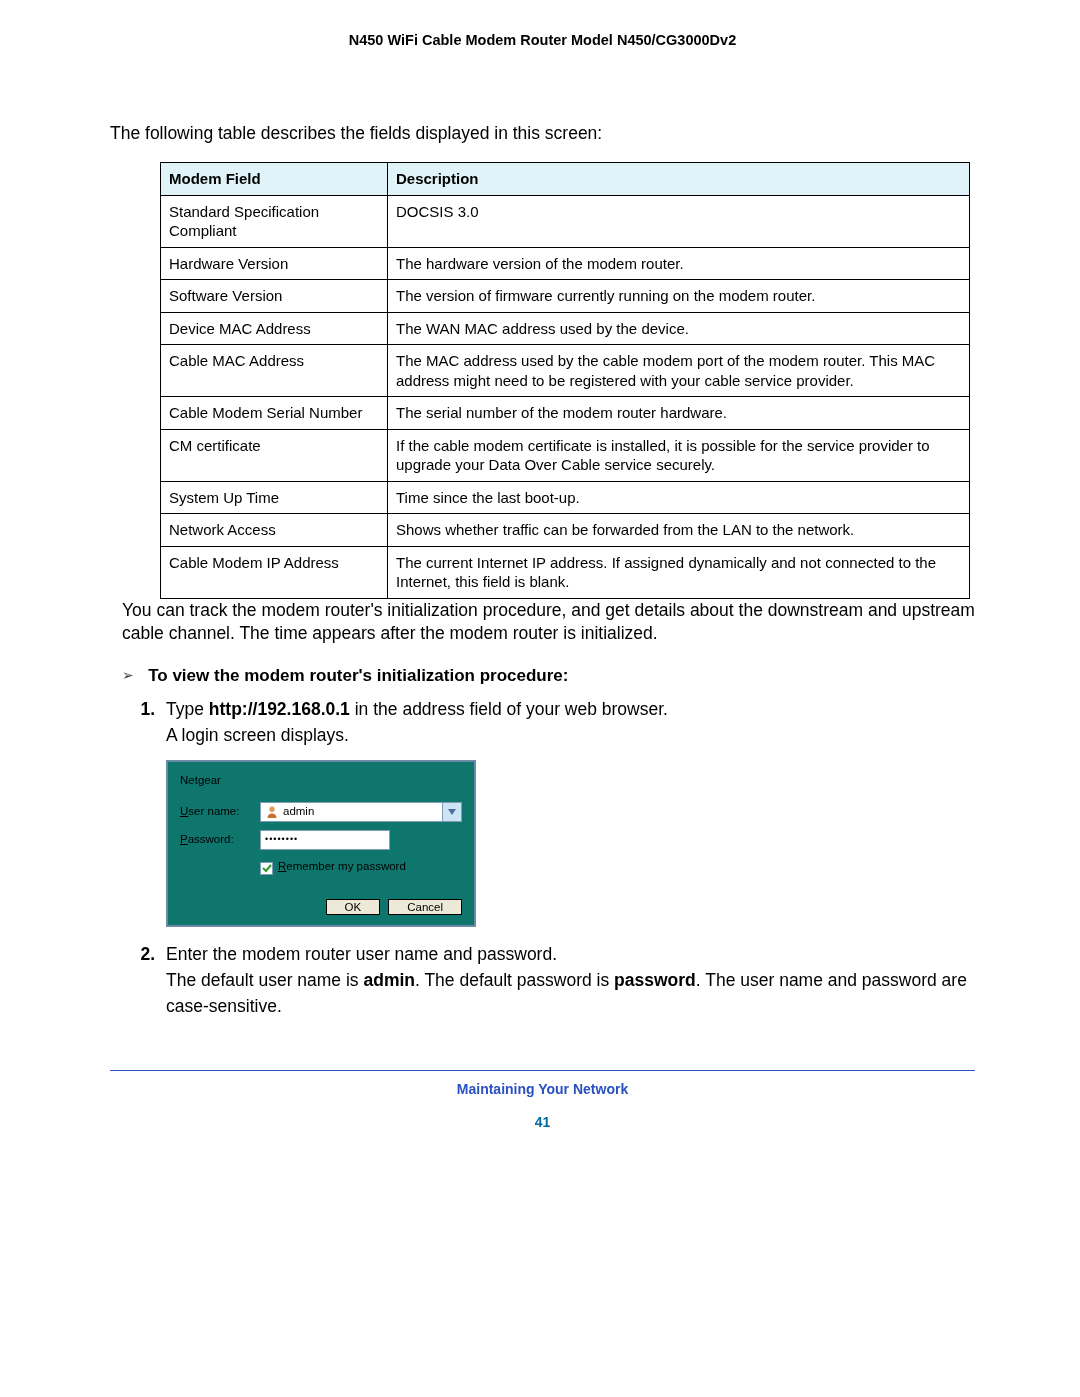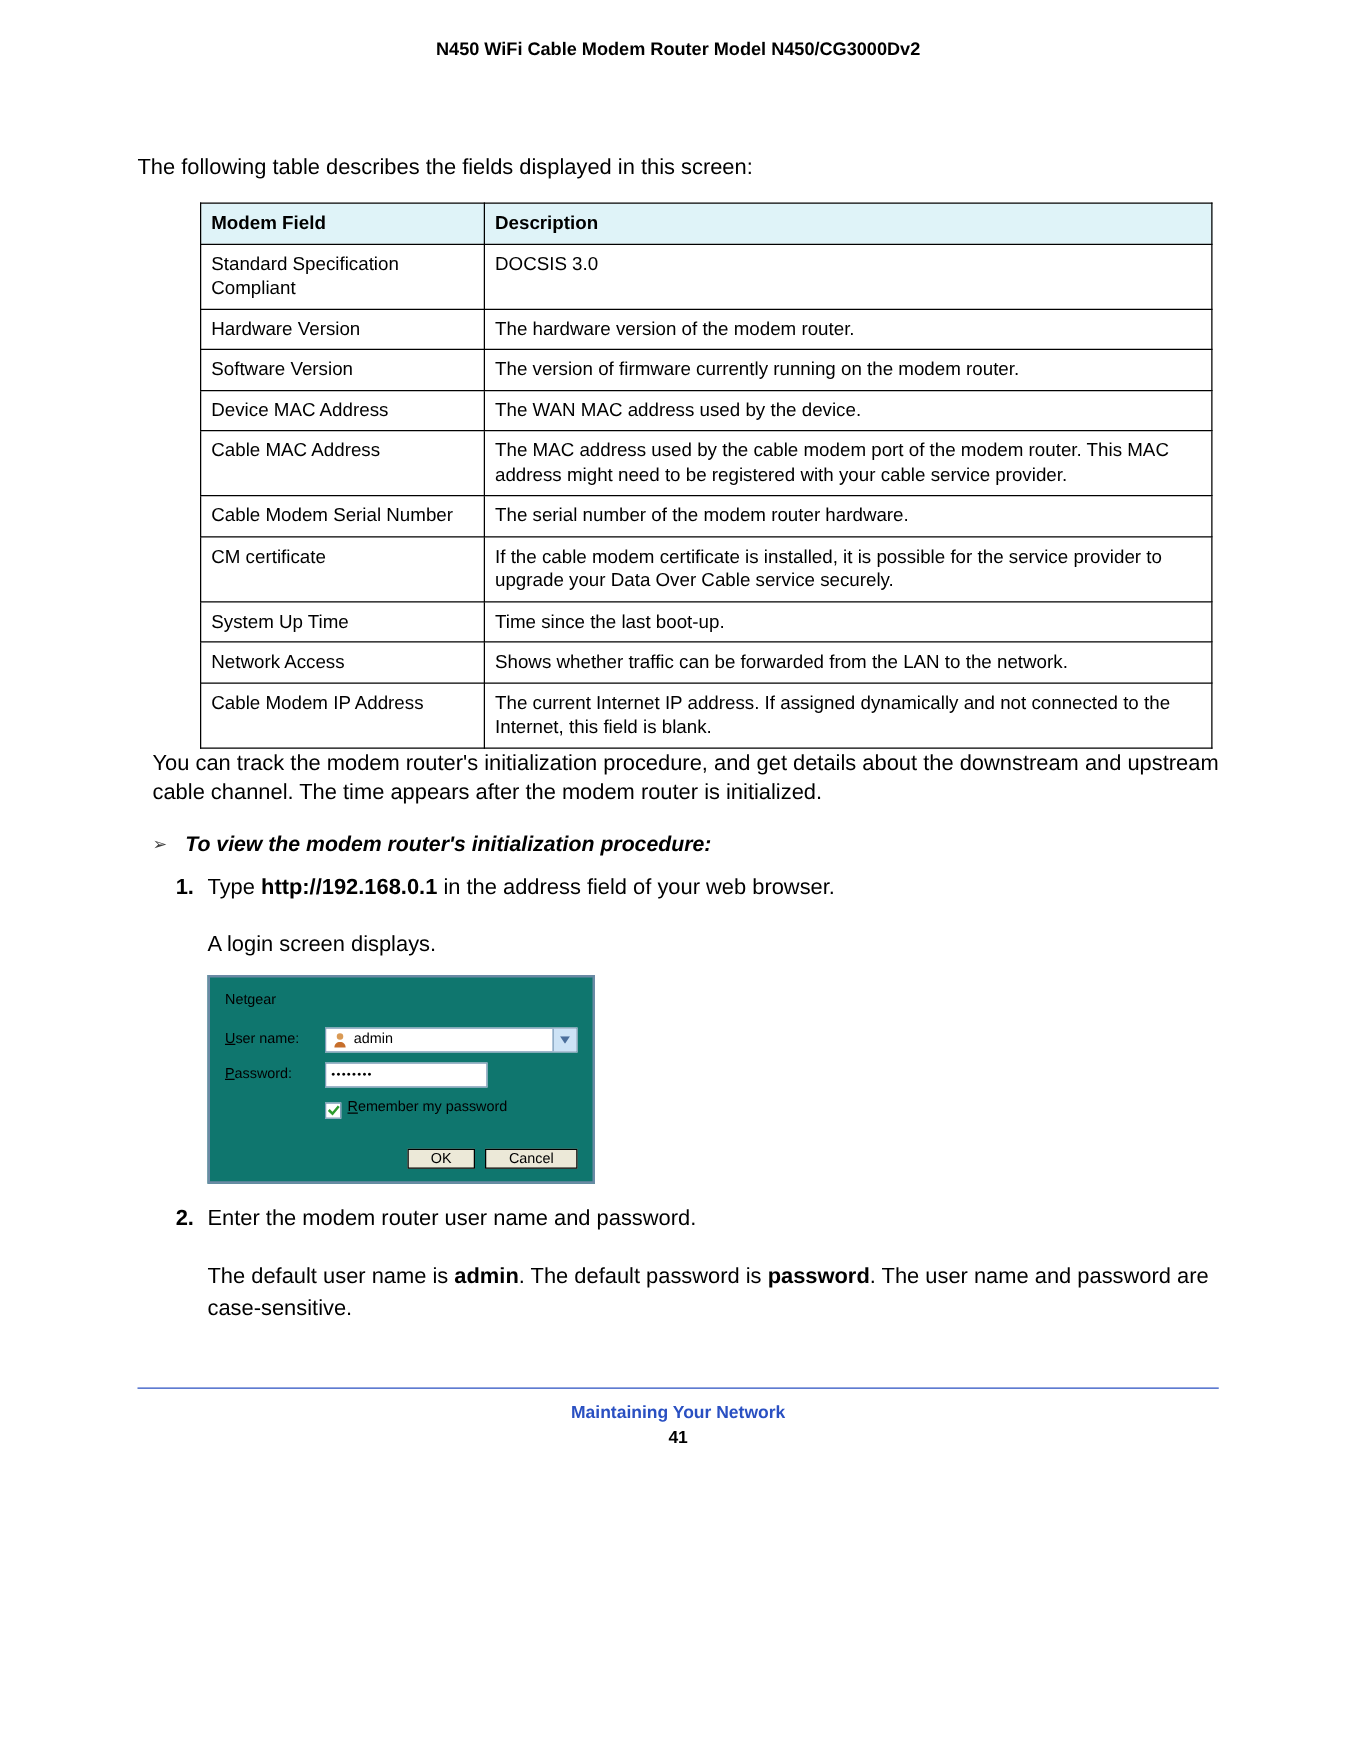--- a/index.html
+++ b/index.html
@@ -64,37 +64,36 @@
   .proc-arrow {
     color: #404040;
     font-size: 14px;
     margin-right: 10px;
     position: relative;
     top: -1px;
   }
   .proc-title {
     font-weight: bold;
     font-size: 17px;
-    font-style: italic;
   }
   ol.steps {
     margin: 8px 0 0 18px;
     padding-left: 32px;
     font-size: 17.5px;
   }
   ol.steps > li {
     margin-bottom: 10px;
     padding-left: 6px;
     line-height: 1.5;
   }
   ol.steps > li::marker {
     font-weight: bold;
   }
   .step-sub {
-    margin-top: 20px;
+    margin-top: 0;
   }
   .login-dialog {
     margin: 12px 0 14px 0;
     width: 310px;
     border: 2px solid #6b8aa5;
     background: #0f766e;
     font-family: Tahoma, Arial, sans-serif;
     font-size: 11.5px;
     box-sizing: border-box;
     padding: 10px 12px 10px 12px;
@@ -177,21 +176,21 @@
     margin: 50px 0 10px 0;
     border: none;
     border-top: 1px solid #2a50c2;
   }
   .footer {
     text-align: center;
     font-weight: bold;
     font-size: 14px;
   }
   .footer-section { color: #2a50c2; }
-  .footer-page { color: #000000; margin-top: 4px; }
+  .footer-page { color: #0369a1; margin-top: 17px; }
 </style>
 </head>
 <body>
 
 <div class="page">
   <div class="header-title">N450 WiFi Cable Modem Router Model N450/CG3000Dv2</div>
 
   <div class="intro">The following table describes the fields displayed in this screen:</div>
 
   <table class="fields">

